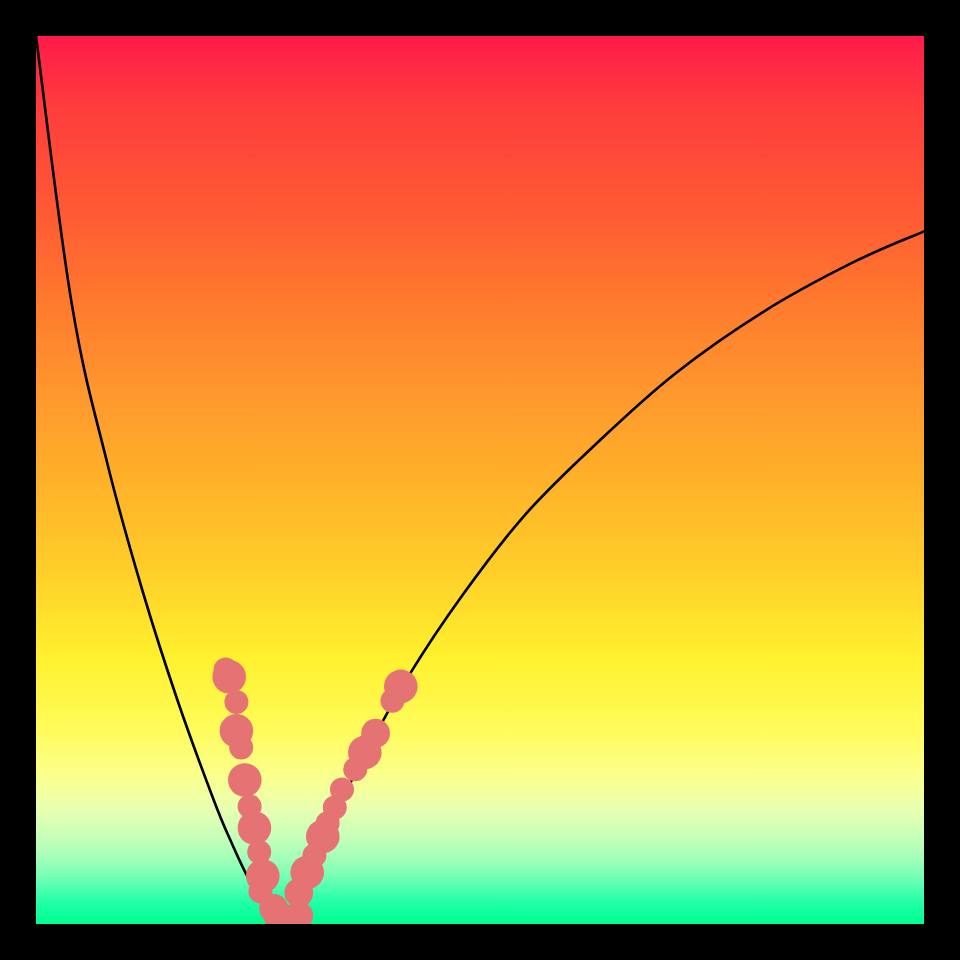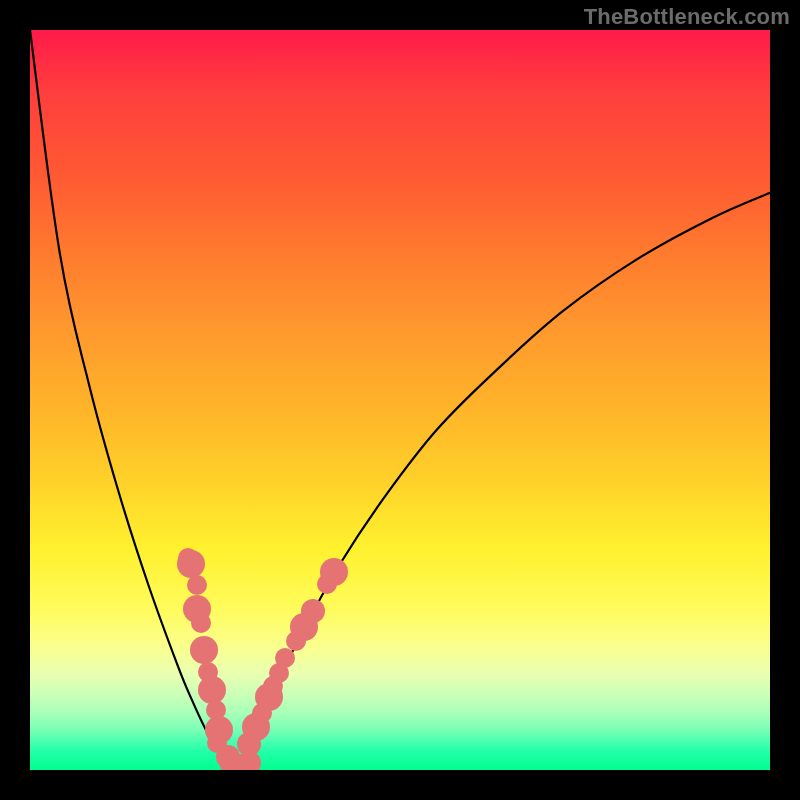--- a/index.html
+++ b/index.html
@@ -75,21 +75,20 @@
     font-weight: 600;
     color: #6b6b6b;
     letter-spacing: 0.2px;
     user-select: none;
   }
 </style>
 </head>
 <body>
 
 <div class="frame">
-  <div class="watermark">TheBottleneck.com</div>
   <div class="plot">
     <div class="gradient-bg"></div>
     <svg class="curves" viewBox="0 0 740 740" preserveAspectRatio="none">
       <path id="path-left" fill="none" stroke="#000" stroke-width="2.2" stroke-linecap="round" d="M 0.00 0.00 C 5.33 39.96, 18.94 158.06, 29.60 222.00 C 40.26 285.94, 48.54 311.91, 59.20 355.20 C 69.86 398.49, 78.14 426.54, 88.80 462.50 C 99.46 498.46, 107.74 523.70, 118.40 555.00 C 129.06 586.30, 140.01 615.35, 148.00 636.40 C 155.99 657.45, 157.47 659.93, 162.80 671.92 C 168.13 683.91, 172.27 693.41, 177.60 703.00 C 182.93 712.59, 188.14 718.94, 192.40 725.20 C 196.66 731.46, 198.62 735.12, 201.28 737.78 C 203.94 740.44, 206.13 739.60, 207.20 740.00"></path>
       <path id="path-right" fill="none" stroke="#000" stroke-width="2.2" stroke-linecap="round" d="M 207.20 740.00 C 209.86 734.01, 215.34 721.35, 222.00 706.70 C 228.66 692.05, 234.88 677.91, 244.20 658.60 C 253.52 639.29, 261.81 622.04, 273.80 599.40 C 285.79 576.76, 296.15 556.78, 310.80 532.80 C 325.45 508.82, 337.88 490.18, 355.20 466.20 C 372.52 442.22, 387.02 422.24, 407.00 399.60 C 426.98 376.96, 443.56 361.71, 466.20 340.40 C 488.84 319.09, 507.49 301.18, 532.80 281.20 C 558.11 261.22, 580.16 246.05, 606.80 229.40 C 633.44 212.75, 656.82 200.69, 680.80 188.70 C 704.78 176.71, 729.34 167.46, 740.00 162.80"></path>
     </svg>
     <div id="dots-layer">
         <div class="dot" style="left: 158.36px; top: 527.62px; width: 20px; height: 20px; background: rgb(229, 115, 115);"></div>
         <div class="dot" style="left: 160.58px; top: 533.54px; width: 28px; height: 28px; background: rgb(229, 115, 115);"></div>
         <div class="dot" style="left: 167.24px; top: 555px; width: 20px; height: 20px; background: rgb(229, 115, 115);"></div>

